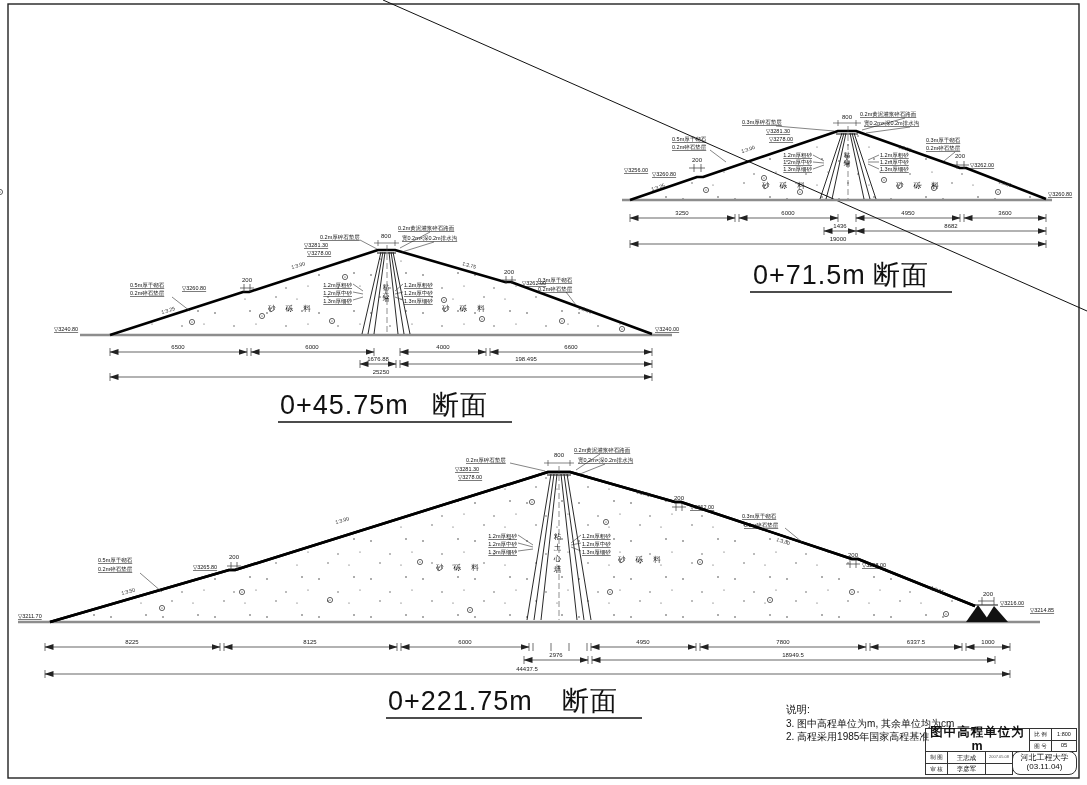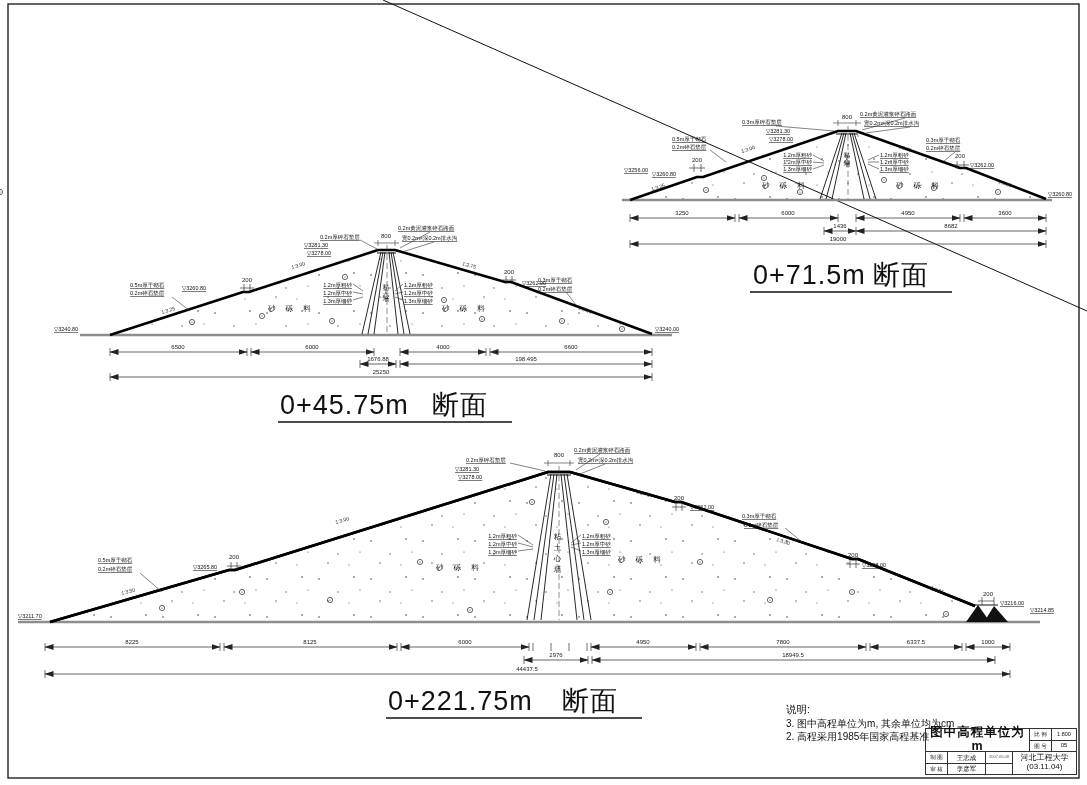--- a/index.html
+++ b/index.html
@@ -305,19 +305,19 @@
   <div class="tc" style="left:104px;top:0;width:23px;height:12.5px;font-size:5.5px;">比 例</div>
   <div class="tc" style="left:126px;top:0;width:26px;height:12.5px;font-size:5.5px;">1:800</div>
   <div class="tc" style="left:104px;top:11.5px;width:23px;height:12.5px;font-size:5.5px;">图 号</div>
   <div class="tc" style="left:126px;top:11.5px;width:26px;height:12.5px;font-size:6px;">05</div>
   <div class="tc" style="left:0;top:23px;width:23px;height:12.5px;font-size:5.5px;">制 图</div>
   <div class="tc" style="left:22px;top:23px;width:39px;height:12.5px;font-size:6.5px;">王志成</div>
   <div class="tc" style="left:60px;top:23px;width:28px;height:12.5px;font-size:4px;color:#555;">2007.05.08</div>
   <div class="tc" style="left:0;top:34.5px;width:23px;height:12.5px;font-size:5.5px;">审 核</div>
   <div class="tc" style="left:22px;top:34.5px;width:39px;height:12.5px;font-size:6.5px;">李彦军</div>
   <div class="tc" style="left:60px;top:34.5px;width:28px;height:12.5px;"></div>
-  <div class="tc" style="left:87px;top:23px;width:65px;height:24px;flex-direction:column;font-size:8px;">
+  <div class="tc" style="left:87px;top:23px;width:65px;height:24px;flex-direction:column;font-size:8px;border-radius:8px;">
     <div>河北工程大学</div>
     <div>(03.11.04)</div>
   </div>
 </div>
 
 </div>
 
 </body></html>

